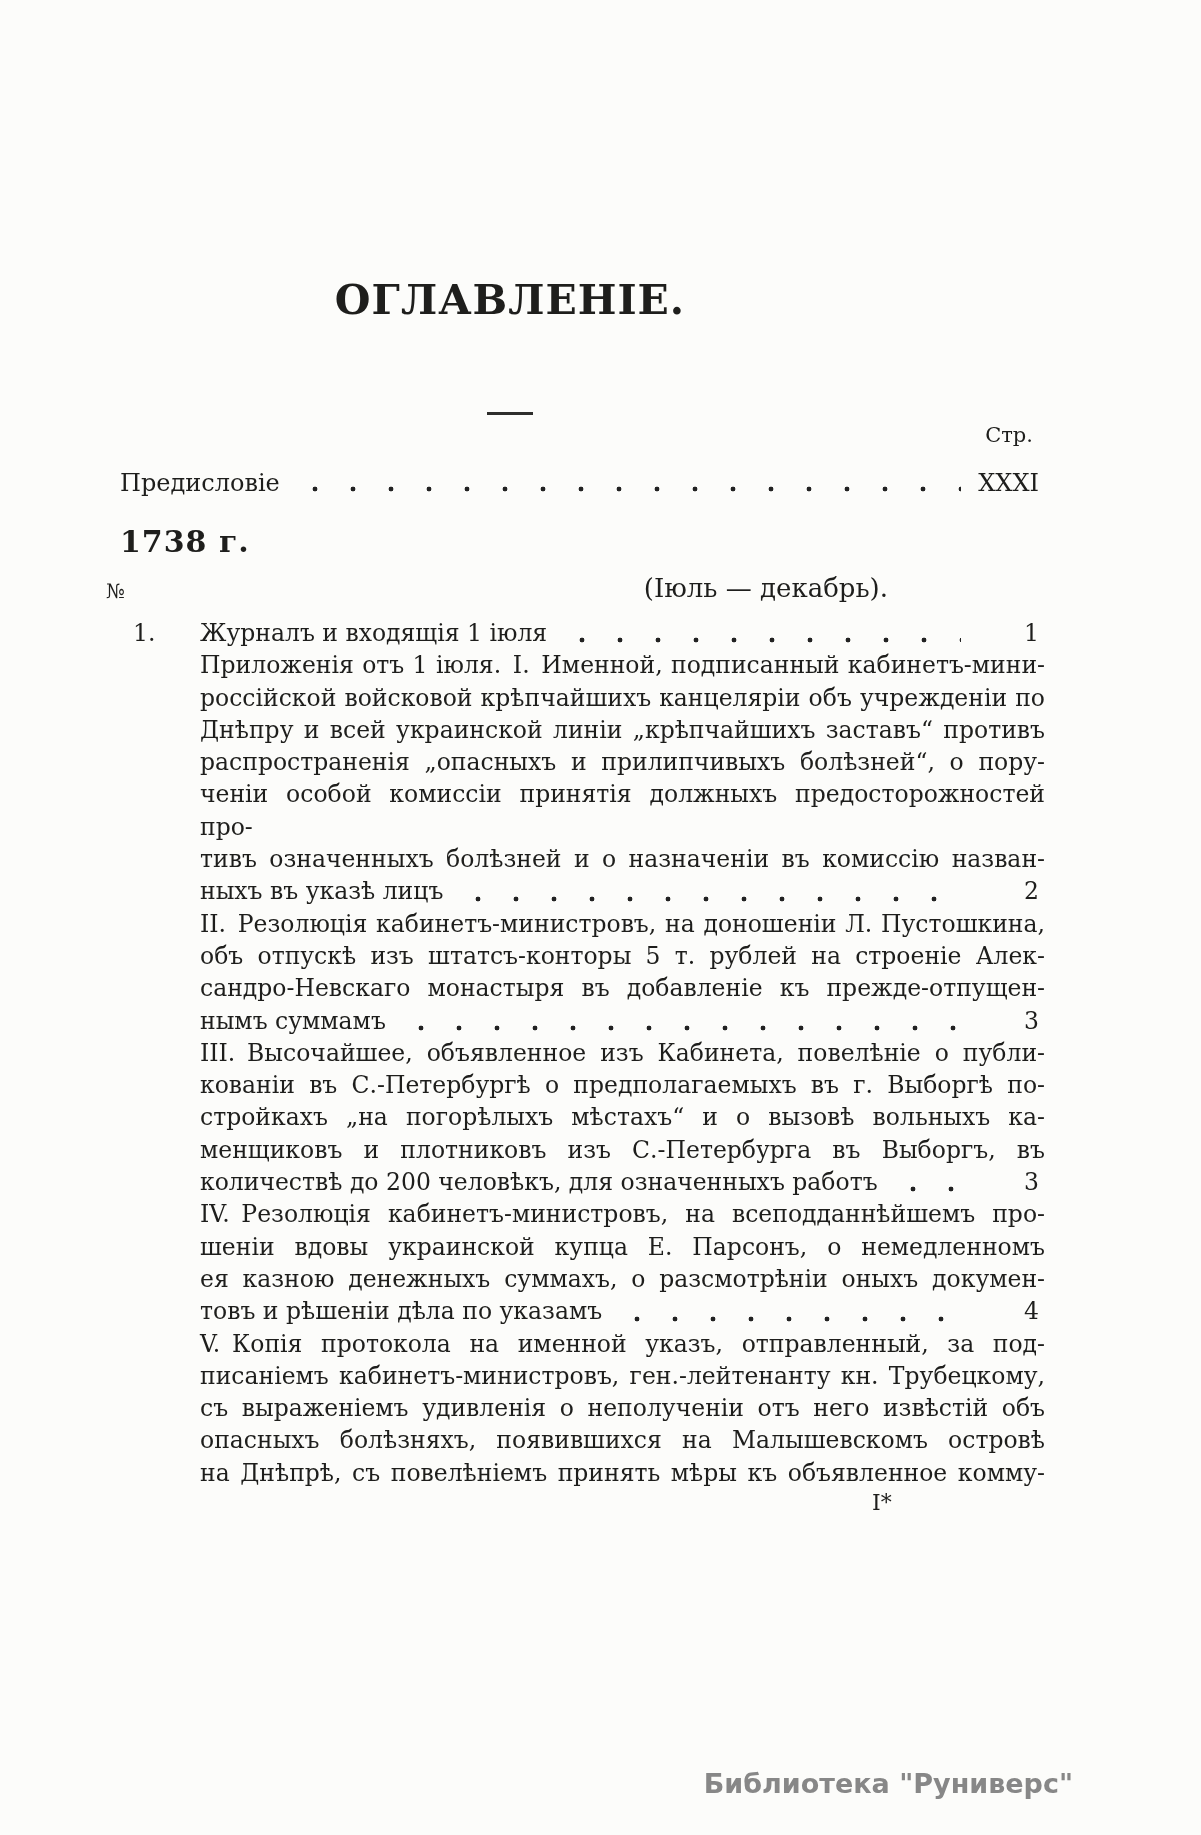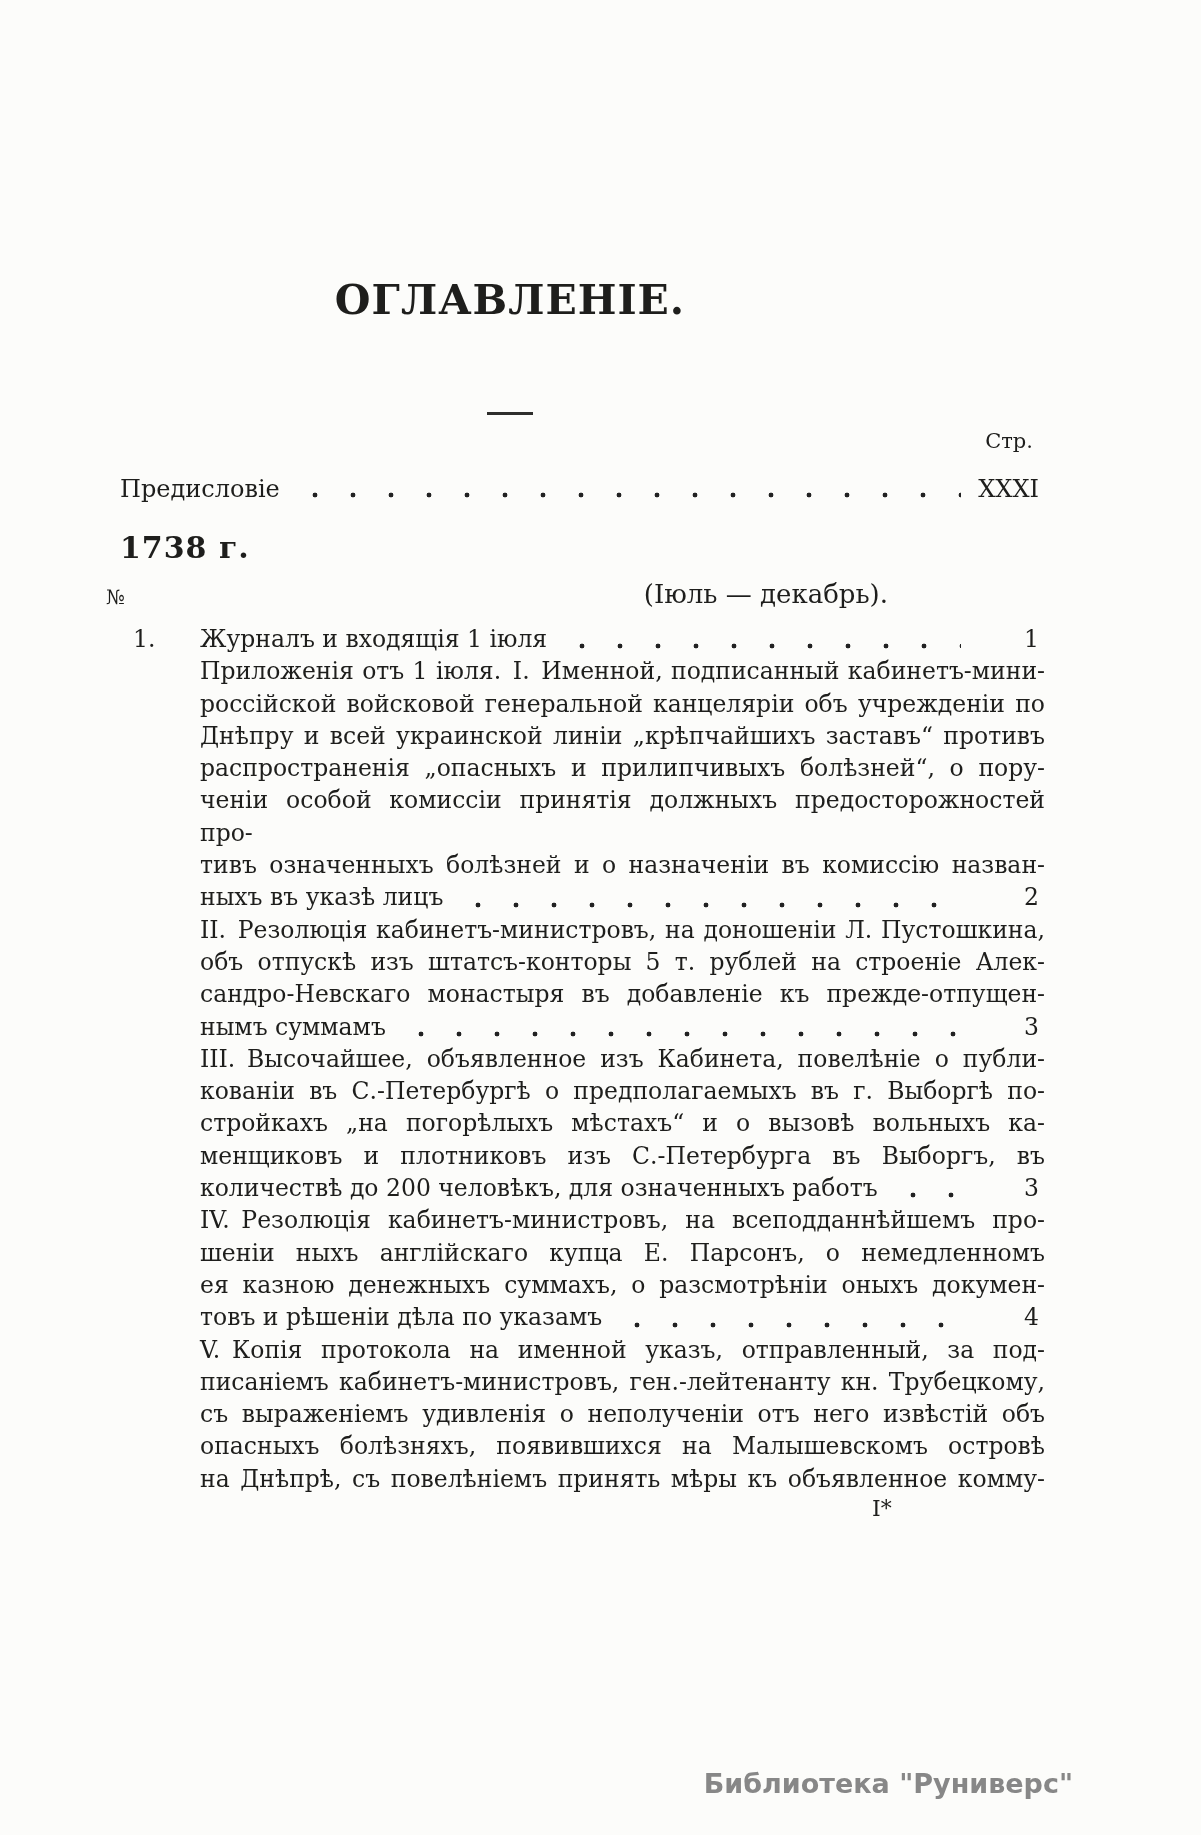--- a/index.html
+++ b/index.html
@@ -22,21 +22,21 @@
   .title {
     margin:0; text-align:center;
     font-size:41px; line-height:48px; font-weight:bold;
     letter-spacing:1px;
   }
   .rule {
     width:46px; height:3px; background:#2e2e2c;
     margin:88px auto 0 auto;
   }
   .str-row {
-    margin-top:14px;
+    margin-top:8px;
     text-align:right; padding-right:12px;
     font-size:21px; line-height:25px;
   }
   .toc-row {
     display:flex; align-items:flex-end;
     font-size:23.5px; line-height:32.3px;
   }
   .preface-row { font-size:24px; line-height:30px;margin-top:20px; }
   .num { flex:0 0 80px; padding-left:13px; box-sizing:border-box; }
   .txt { white-space:nowrap; }
@@ -116,21 +116,21 @@
     <span class="leader"></span>
     <span class="pgnum">1</span>
   </div>
         <div class="toc-row fill">
     <span class="num"></span>
     <span class="txt">Приложенія отъ 1 іюля. I. Именной, подписанный кабинетъ-мини-</span>
 
   </div>
         <div class="toc-row fill">
     <span class="num"></span>
-    <span class="txt">россійской войсковой генеральной канцеляріи объ учрежденіи по</span>
+    <span class="txt">россійской войсковой крѣпчайшихъ канцеляріи объ учрежденіи по</span>
 
   </div>
         <div class="toc-row fill">
     <span class="num"></span>
     <span class="txt">Днѣпру и всей украинской линіи „крѣпчайшихъ заставъ“ противъ</span>
 
   </div>
         <div class="toc-row fill">
     <span class="num"></span>
     <span class="txt">распространенія „опасныхъ и прилипчивыхъ болѣзней“, о пору-</span>
@@ -199,21 +199,21 @@
     <span class="leader"></span>
     <span class="pgnum">3</span>
   </div>
         <div class="toc-row fill">
     <span class="num"></span>
     <span class="txt">IV. Резолюція кабинетъ-министровъ, на всеподданнѣйшемъ про-</span>
 
   </div>
         <div class="toc-row fill">
     <span class="num"></span>
-    <span class="txt">шеніи ныхъ англійскаго купца Е. Парсонъ, о немедленномъ</span>
+    <span class="txt">шеніи вдовы украинской купца Е. Парсонъ, о немедленномъ</span>
 
   </div>
         <div class="toc-row fill">
     <span class="num"></span>
     <span class="txt">ея казною денежныхъ суммахъ, о разсмотрѣніи оныхъ докумен-</span>
 
   </div>
         <div class="toc-row">
     <span class="num"></span>
     <span class="txt">товъ и рѣшеніи дѣла по указамъ</span>

